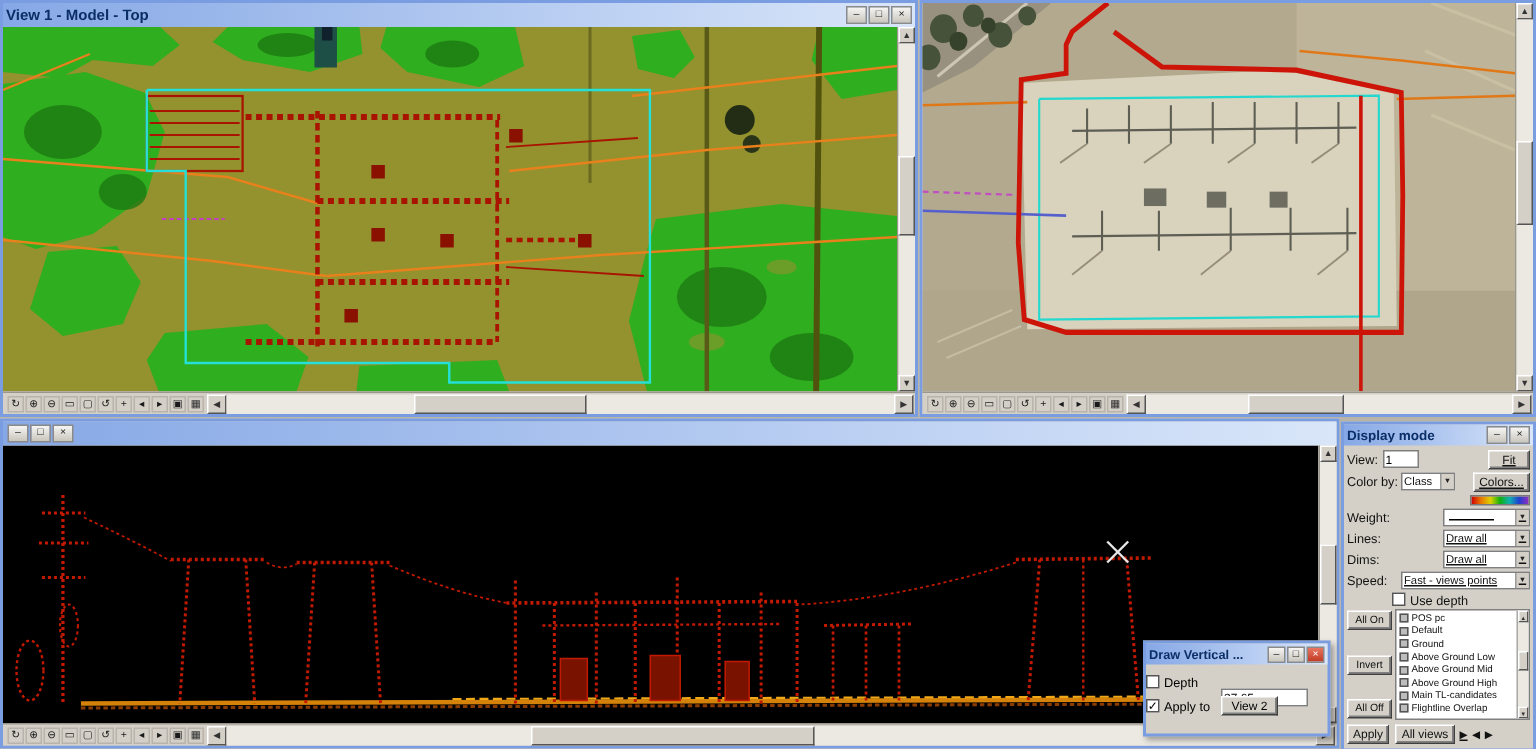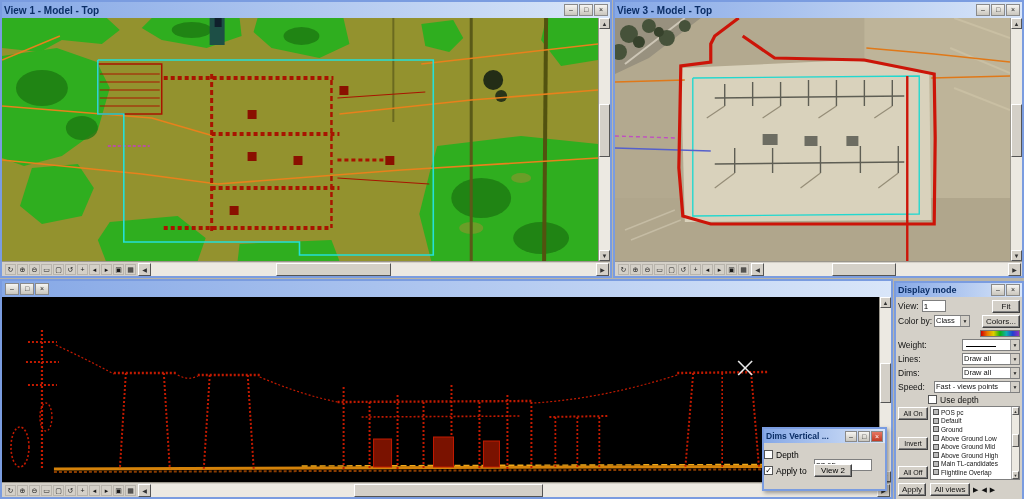--- a/index.html
+++ b/index.html
@@ -43,21 +43,21 @@
   .dm-label { font-size:8.5px; }
   .dm-input { background:#fff; border:1px solid #7f7f7f; font-size:8px; height:12px;
     padding:0 1px; font-family:"Liberation Sans",sans-serif; }
   .dm-btn { background:#d4d0c8; border:1px solid; border-color:#fff #404040 #404040 #fff;
     box-shadow:inset -1px -1px 0 #808080; font-size:8px; height:13px; line-height:11px;
     text-align:center; padding:0 2px; cursor:default; }
   .dd { display:flex; align-items:stretch; background:#fff; border:1px solid #7f7f7f; height:12px; }
   .dd-text { flex:1; font-size:7.5px; line-height:10px; padding:0 1px; white-space:nowrap; overflow:hidden; }
   .dd-arrow { flex:0 0 9px; background:#d4d0c8; border-left:1px solid #9a9a9a; font-size:5px;
     line-height:10px; text-align:center; color:#222; }
-  .right { margin-left:auto; }
+  .right { margin-left:auto;text-decoration:underline; }
   .rainbow { width:40px; height:7px; border:1px solid #777;
     background:linear-gradient(90deg,#d00000,#e87800,#ddd000,#10b010,#10b0b0,#2040d0,#9030c0); }
   .weight-line { display:inline-block; width:30px; border-top:1px solid #000; margin:auto 2px; }
   .cb { width:9px; height:9px; background:#fff; border:1px solid #555; font-size:8px;
     line-height:8px; text-align:center; color:#000; flex:0 0 9px; }
   .cls-area { display:flex; height:74px; margin-top:1px; }
   .cls-btncol { flex:0 0 32px; display:flex; flex-direction:column; justify-content:space-between; padding:1px 2px 1px 0; }
   .cls-btncol .dm-btn { width:30px; font-size:7px; }
   .cls-list { flex:1; background:#fff; border:1px solid #7f7f7f; position:relative;
     overflow:hidden; padding:1px 9px 1px 1px; }
@@ -181,26 +181,20 @@
       <span class="sb-btn">◀</span>
       <span class="sb-track">
           <span class="sb-thumb"></span>
         </span>
       <span class="sb-btn">▶</span>
     </div>
   </div>
 </div>
 
 <div class="window" style="left:613px;top:0;width:411px;height:278px">
-  <div class="titlebar">
-    <span class="title">View 3 - Model - Top</span>
-    <span class="win-btn">–</span>
-    <span class="win-btn">□</span>
-    <span class="win-btn">×</span>
-  </div>
   <div class="view-body">
     <svg viewBox="0 0 396 243" preserveAspectRatio="none">
       <rect width="396" height="243" fill="#b3a98f"></rect>
       <rect x="250" width="146" height="243" fill="#beb499"></rect>
       <rect x="0" y="180" width="396" height="63" fill="#b0a68c"></rect>
       <g stroke="#c9bfa3" stroke-width="2">
         <line x1="340" y1="0" x2="396" y2="20"></line>
           <line x1="336" y1="30" x2="396" y2="55"></line>
           <line x1="340" y1="70" x2="396" y2="92"></line>
       </g>
@@ -503,21 +497,21 @@
       <span class="dm-btn" style="width:40px;margin-left:4px">All views</span>
       <span class="nav-ic right">▶</span>
       <span class="nav-ic">◀</span>
       <span class="nav-ic">▶</span>
     </div>
   </div>
 </div>
 
 <div class="window" id="draw-vertical">
   <div class="titlebar">
-    <span class="title">Dims Vertical ...</span>
+    <span class="title">Draw Vertical ...</span>
     <span class="win-btn">–</span>
     <span class="win-btn">□</span>
     <span class="win-btn red">×</span>
   </div>
   <div class="dv-body">
     <div class="dv-row">
       <span class="cb"></span>
       <span class="dm-label">Depth</span>
       <input class="dm-input" style="width: 58px; margin-top: 21px;" value="37.65">
     </div>

